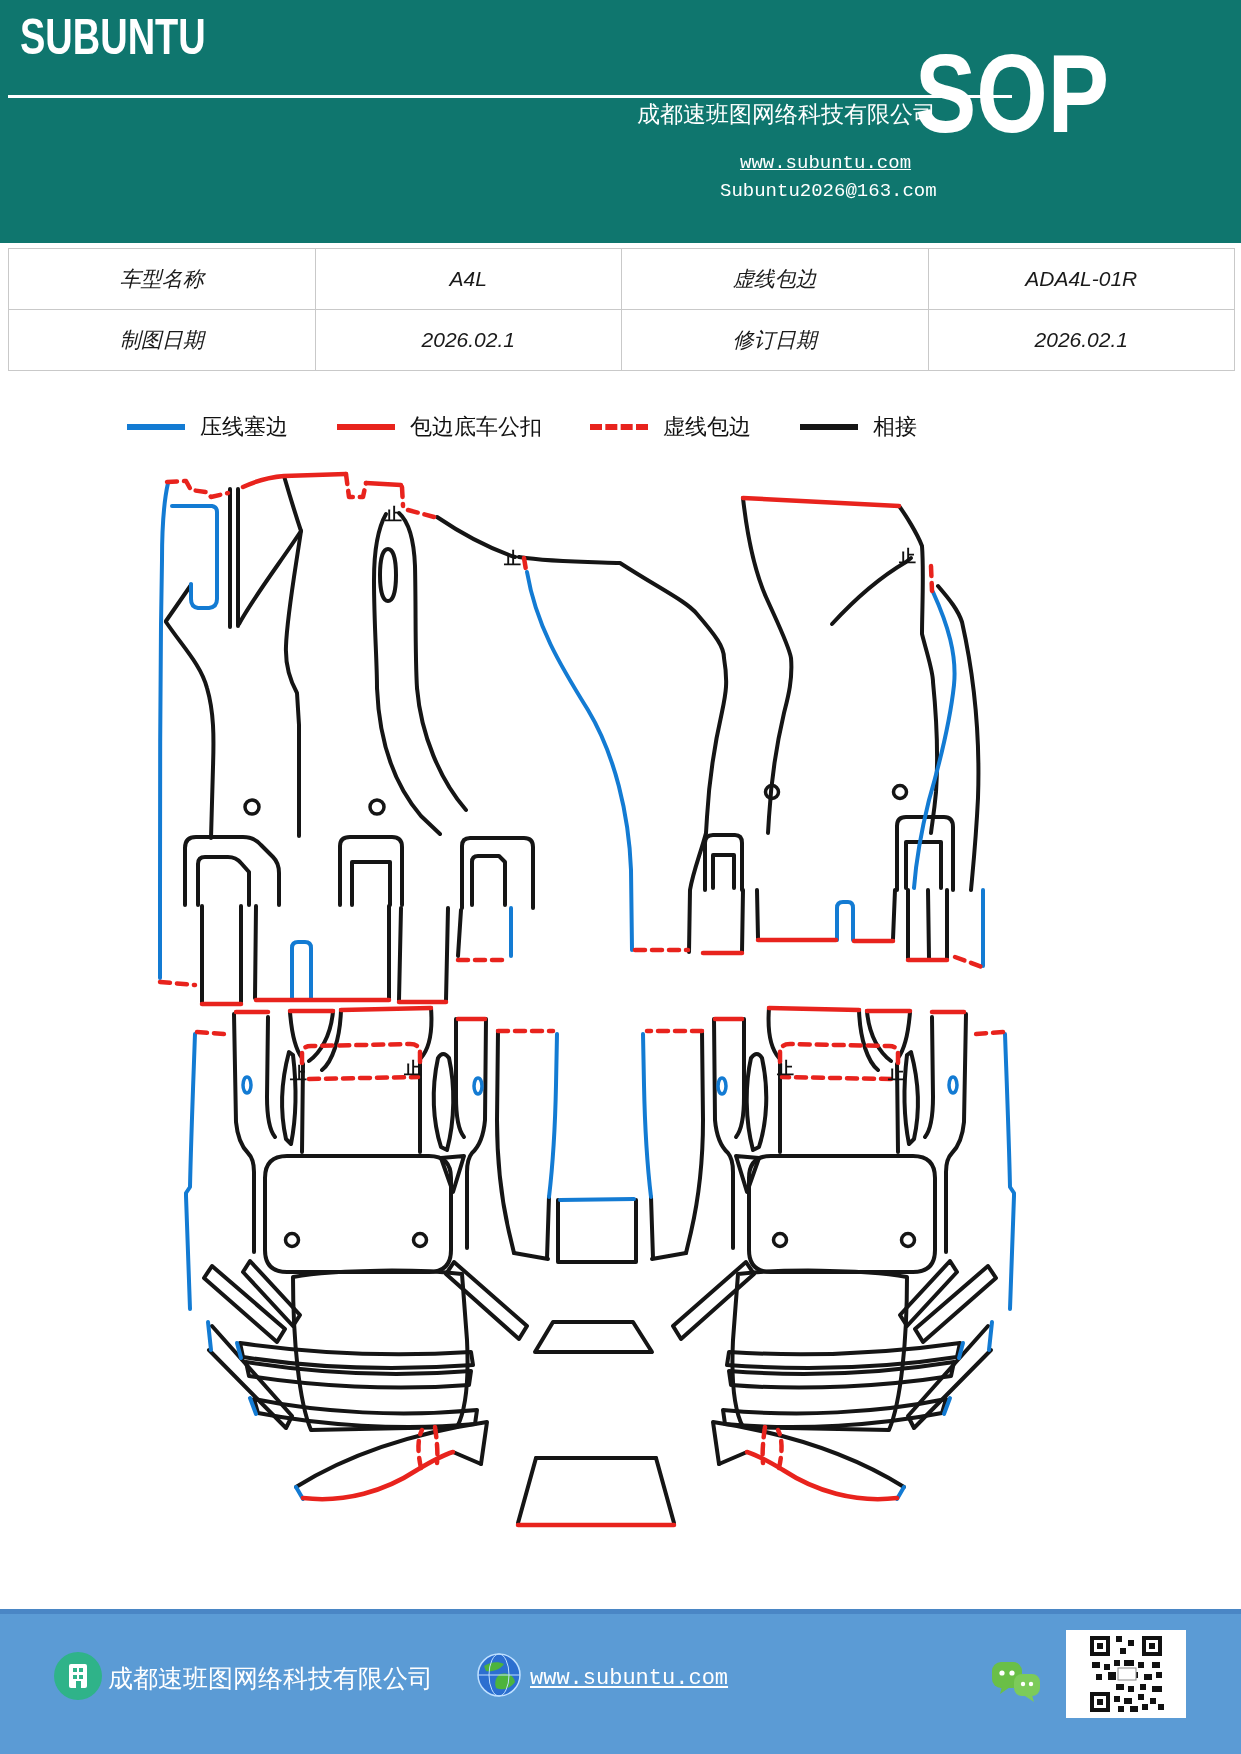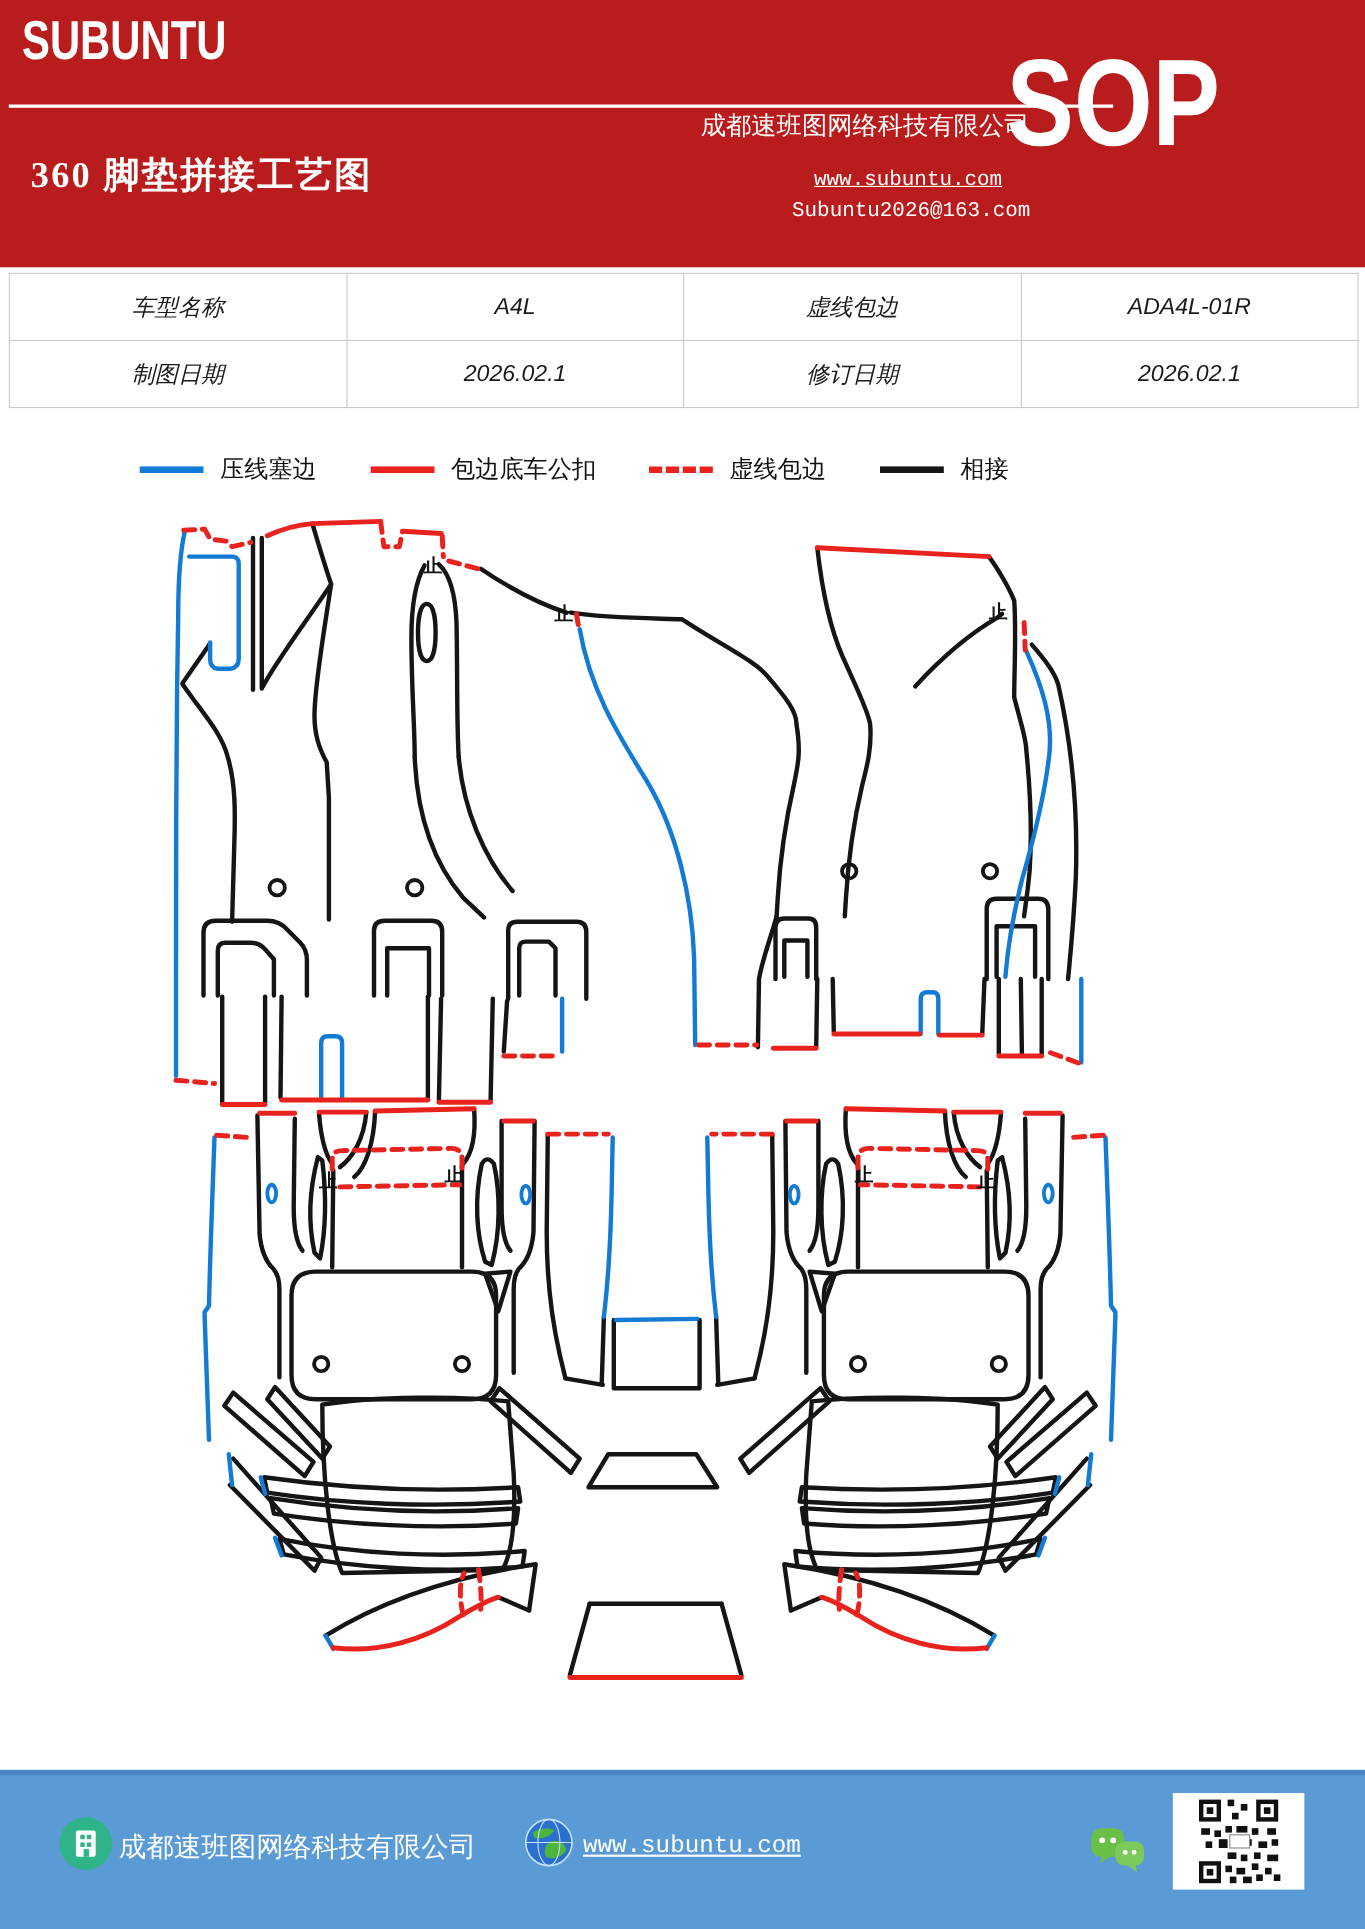--- a/index.html
+++ b/index.html
@@ -1,19 +1,19 @@
 <!DOCTYPE html>
 <html><head>
 <meta charset="utf-8">
 <style>
   html,body{margin:0;padding:0;background:#e8e8e8;}
   .page{position:relative;width:1241px;height:1754px;background:#ffffff;overflow:hidden;
         font-family:"Liberation Sans",sans-serif;}
   
-  .header{position:absolute;top:0;left:0;width:1241px;height:243px;background:#b91c1c;color:#fff;}
+  .header{position:absolute;top:0;left:0;width:1241px;height:243px;background:#0f766e;color:#fff;}
   .logo{position:absolute;top:8px;left:20px;font-size:50px;font-weight:bold;letter-spacing:0px;
         transform:scaleX(.76);transform-origin:left center;font-family:"Liberation Sans",sans-serif;}
   .header-rule{position:absolute;top:95px;left:8px;width:1004px;height:3px;background:#ffffff;}
   .company{position:absolute;top:99px;left:637px;font-size:23px;font-family:"Liberation Serif",serif;}
   .sop{position:absolute;top:38px;left:915px;font-size:112px;font-weight:bold;line-height:1;
        transform:scaleX(.82);transform-origin:left center;}
   .doc-title{position:absolute;top:137px;left:28px;font-size:33px;font-weight:600;
              font-family:"Liberation Serif",serif;letter-spacing:2px;}
   .site{position:absolute;top:152px;left:740px;font-size:19px;text-decoration:underline;
         font-family:"Liberation Mono",monospace;color:#fff;}
@@ -56,21 +56,20 @@
 </head>
 <body>
 
 <div class="page">
 
   <div class="header">
     <div class="logo">SUBUNTU</div>
     <div class="header-rule"></div>
     <div class="company">成都速班图网络科技有限公司</div>
     <div class="sop">SOP</div>
-    <div class="doc-title">360 脚垫拼接工艺图</div>
     <div class="site">www.subuntu.com</div>
     <div class="mail">Subuntu2026@163.com</div>
   </div>
 
   <table class="tbl">
     <tbody>
         <tr>
       <td class="lab">车型名称</td>
       <td class="val">A4L</td>
       <td class="lab">虚线包边</td>

